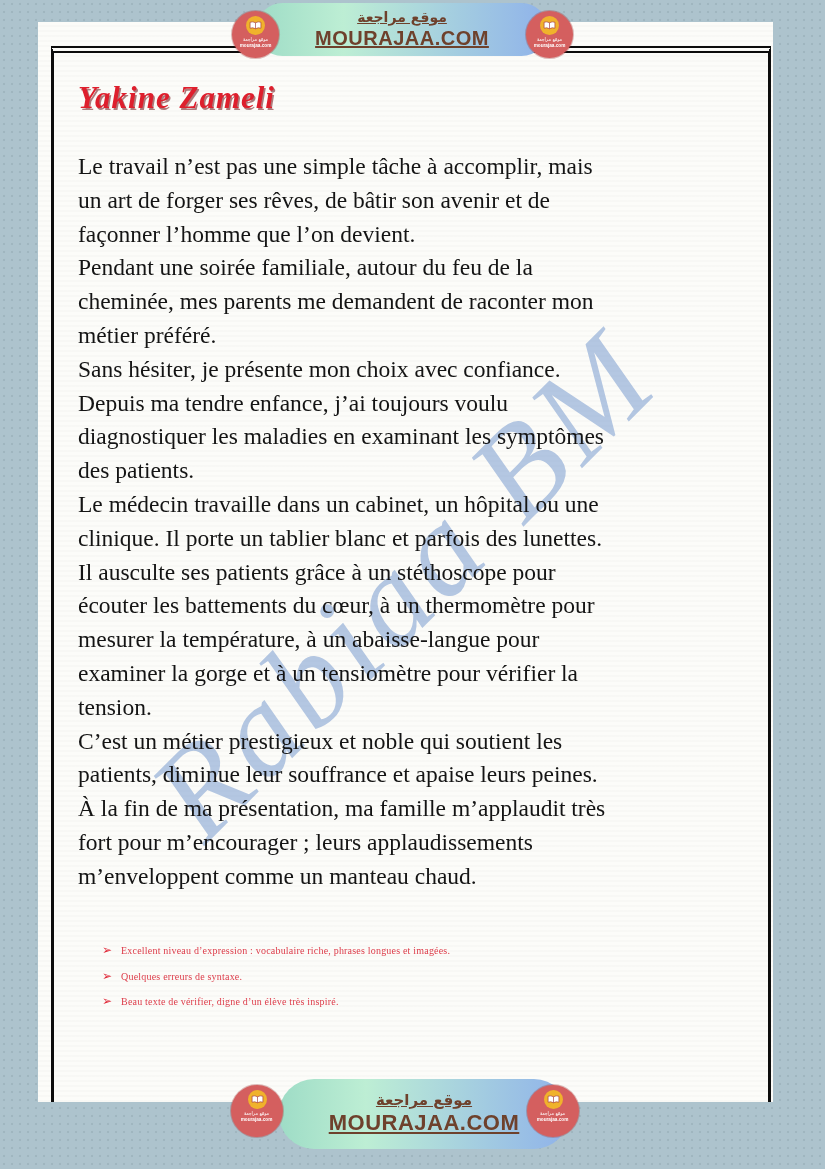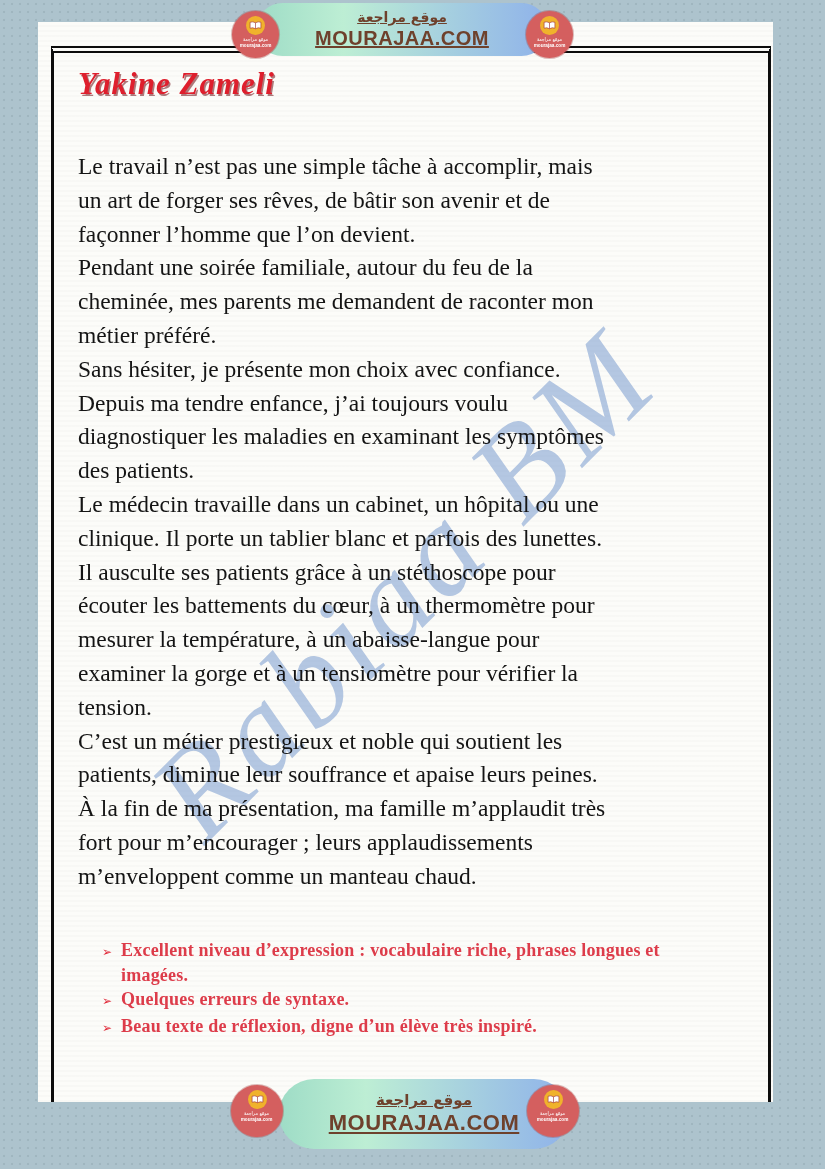--- a/index.html
+++ b/index.html
@@ -14,21 +14,21 @@
     position:absolute;left:38px;top:22px;width:735px;height:1080px;
     background:#fcfcf9;
     background-image:repeating-linear-gradient(0deg, rgba(0,0,0,0.015) 0 2px, transparent 2px 5px);
   }
   .frame{
     position:absolute;left:13px;top:24px;right:2px;bottom:0;
     border:3px solid #0c0c0c;border-top:7px double #0c0c0c;border-bottom:none;
     pointer-events:none;
   }
   .title{
-    position:absolute;left:40px;top:44px;margin:0;
+    position:absolute;left:40px;top:58px;margin:0;
     font-size:31px;font-weight:bold;font-style:italic;
     color:#de1f2d;letter-spacing:1px;
     text-shadow:1.5px 1.5px 0 rgba(110,15,20,0.55);
   }
   .watermark{
     position:absolute;left:-75px;top:478px;width:880px;height:170px;
     line-height:170px;text-align:center;
     transform:rotate(-45deg);
     font-style:italic;font-size:130px;letter-spacing:6px;
     color:rgba(108,146,203,0.5);
@@ -41,21 +41,21 @@
   }
   .notes{
     position:absolute;left:64px;top:916px;width:620px;
   }
   .note-row{display:flex;align-items:baseline;gap:9px;line-height:24.5px;}
   .note-arrow{
     font-family:"DejaVu Sans",sans-serif;font-size:12px;color:#e02838;
     flex:0 0 auto;
   }
   .note-text{
-    font-size:18px;color:#dd3c4a;letter-spacing:0.2px;font-weight:bold;
+    font-size:10px;color:#dd3c4a;letter-spacing:0.2px;
   }
   
   .pill{
     position:absolute;border-radius:40px;
     background:linear-gradient(90deg,#9edcc6 0%, #bdeed4 30%, #8fb2ea 100%);
     display:flex;flex-direction:column;align-items:center;justify-content:center;
     color:#6e412c;
   }
   .pill-top{left:256px;top:3px;width:292px;height:53px;}
   .pill-bottom{left:279px;top:1079px;width:290px;height:70px;}
@@ -124,21 +124,21 @@
     <div class="note-row">
       <span class="note-arrow">➢</span>
       <span class="note-text">Excellent niveau d’expression : vocabulaire riche, phrases longues et imagées.</span>
     </div>
     <div class="note-row">
       <span class="note-arrow">➢</span>
       <span class="note-text">Quelques erreurs de syntaxe.</span>
     </div>
     <div class="note-row">
       <span class="note-arrow">➢</span>
-      <span class="note-text">Beau texte de réflexion, digne d’un élève très inspiré.</span>
+      <span class="note-text">Beau texte de vérifier, digne d’un élève très inspiré.</span>
     </div>
   </div>
 </div>
 
 <div class="pill pill-top">
   <div class="ar-label">موقع مراجعة</div>
   <div class="site-label">MOURAJAA.COM</div>
 </div>
 <div class="logo logo-top-left">
   <div class="yellow">

